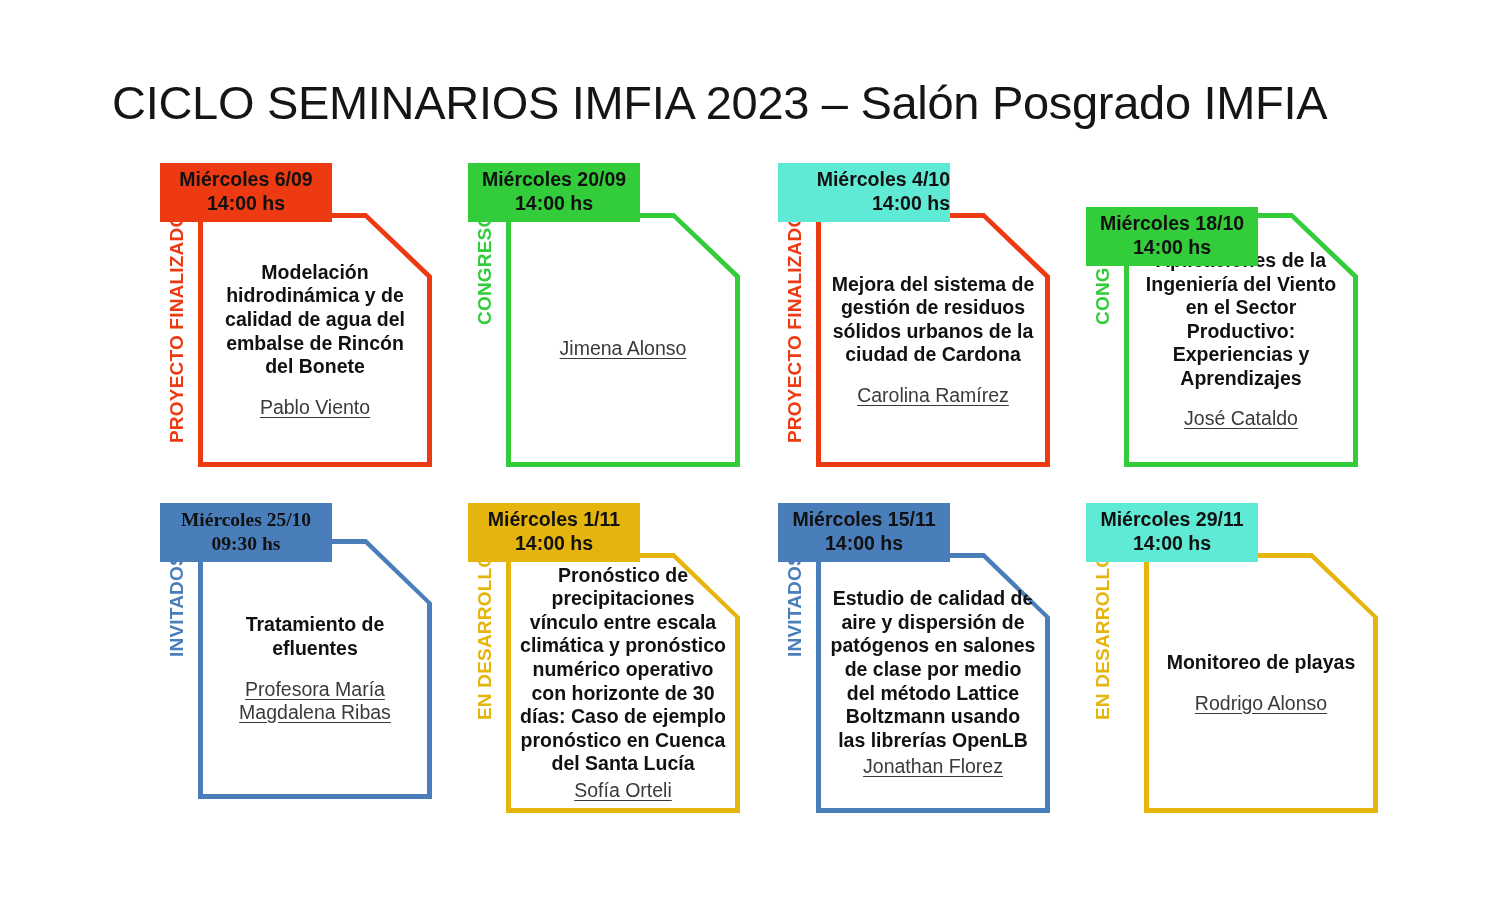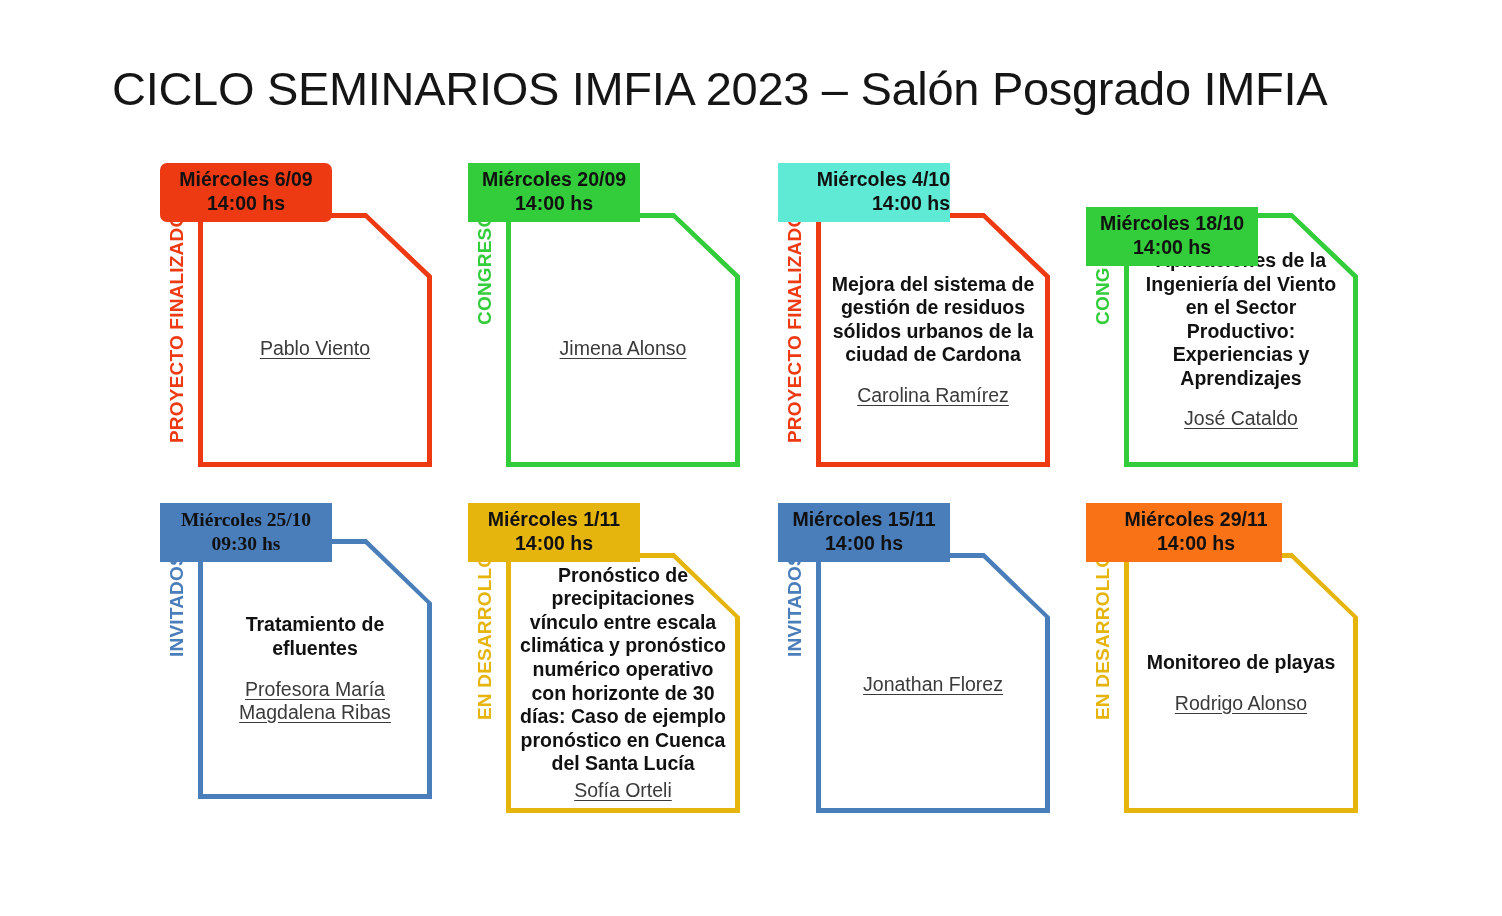--- a/index.html
+++ b/index.html
@@ -13,21 +13,21 @@
     height: 916px;
     font-family: "Liberation Sans", sans-serif;
     color: #111111;
     overflow: hidden;
     position: relative;
   }
 
   #page-title {
     position: absolute;
     left: 112px;
-    top: 30px;
+    top: 44px;
     font-size: 47px;
     font-weight: 400;
     letter-spacing: -0.3px;
     color: #151515;
     white-space: nowrap;
   }
 
   .grid {
     position: absolute;
     left: 0;
@@ -134,24 +134,25 @@
 
 <h1 id="page-title">CICLO SEMINARIOS IMFIA 2023 – Salón Posgrado IMFIA</h1>
 
 <div class="grid" id="grid">
     <div class="card" style="left: 160px; top: 163px;">
       <div class="card-body" style="top: 50px; height: 254px;">
         <svg class="card-frame" viewBox="0 0 234 254" preserveAspectRatio="none">
           <path d="M2.5,2.5 L168,2.5 L231.5,63.5 L231.5,251.5 L2.5,251.5 Z" stroke="#EE3A13"></path>
         </svg>
         <div class="card-content">
+          <p class="seminar-title">Modelación hidrodinámica y de calidad de agua del embalse de Rincón del Bonete</p>
           <p class="speaker">Pablo Viento</p>
         </div>
       </div>
-      <div class="date-badge" style="background: rgb(238, 58, 19); border-radius: 7px;">
+      <div class="date-badge" style="background: rgb(238, 58, 19);">
         <div>Miércoles 6/09</div>
         <div>14:00 hs</div>
       </div>
       <div class="category" style="color: rgb(238, 58, 19); height: 252px; top: 50px; bottom: auto; display: flex; align-items: flex-start; justify-content: flex-end;">PROYECTO FINALIZADO</div>
     </div>
     <div class="card" style="left: 468px; top: 163px;">
       <div class="card-body" style="top: 50px; height: 254px;">
         <svg class="card-frame" viewBox="0 0 234 254" preserveAspectRatio="none">
           <path d="M2.5,2.5 L168,2.5 L231.5,63.5 L231.5,251.5 L2.5,251.5 Z" stroke="#33CC3A"></path>
         </svg>
@@ -228,38 +229,39 @@
         <div>14:00 hs</div>
       </div>
       <div class="category" style="color: rgb(229, 181, 14); height: 258px; top: 50px; bottom: auto; display: flex; align-items: flex-start; justify-content: flex-end;">EN DESARROLLO</div>
     </div>
     <div class="card" style="left: 778px; top: 503px;">
       <div class="card-body" style="top: 50px; height: 260px;">
         <svg class="card-frame" viewBox="0 0 234 260" preserveAspectRatio="none">
           <path d="M2.5,2.5 L168,2.5 L231.5,63.5 L231.5,257.5 L2.5,257.5 Z" stroke="#4A7EBB"></path>
         </svg>
         <div class="card-content">
+          <p class="seminar-title">Estudio de calidad de aire y dispersión de patógenos en salones de clase por medio del método Lattice Boltzmann usando las librerías OpenLB</p>
           <p class="speaker tight">Jonathan Florez</p>
         </div>
       </div>
       <div class="date-badge" style="background: rgb(74, 126, 187);">
         <div>Miércoles 15/11</div>
         <div>14:00 hs</div>
       </div>
       <div class="category" style="color: rgb(74, 126, 187); height: 258px; top: 50px; bottom: auto; display: flex; align-items: flex-start; justify-content: flex-end;">INVITADOS</div>
     </div>
     <div class="card" style="left: 1086px; top: 503px;">
-      <div class="card-body" style="top: 50px; height: 260px;">
+      <div class="card-body" style="top: 50px; height: 260px; margin-left: 20px;">
         <svg class="card-frame" viewBox="0 0 234 260" preserveAspectRatio="none">
           <path d="M2.5,2.5 L168,2.5 L231.5,63.5 L231.5,257.5 L2.5,257.5 Z" stroke="#E5B50E"></path>
         </svg>
         <div class="card-content">
           <p class="seminar-title">Monitoreo de playas</p>
           <p class="speaker">Rodrigo Alonso</p>
         </div>
       </div>
-      <div class="date-badge" style="background: #f97316; padding-left: 24px;">
+      <div class="date-badge" style="background: #5eead4;">
         <div>Miércoles 29/11</div>
         <div>14:00 hs</div>
       </div>
       <div class="category" style="color: rgb(229, 181, 14); height: 258px; top: 50px; bottom: auto; display: flex; align-items: flex-start; justify-content: flex-end;">EN DESARROLLO</div>
     </div>
   </div>
 
 </body></html>

